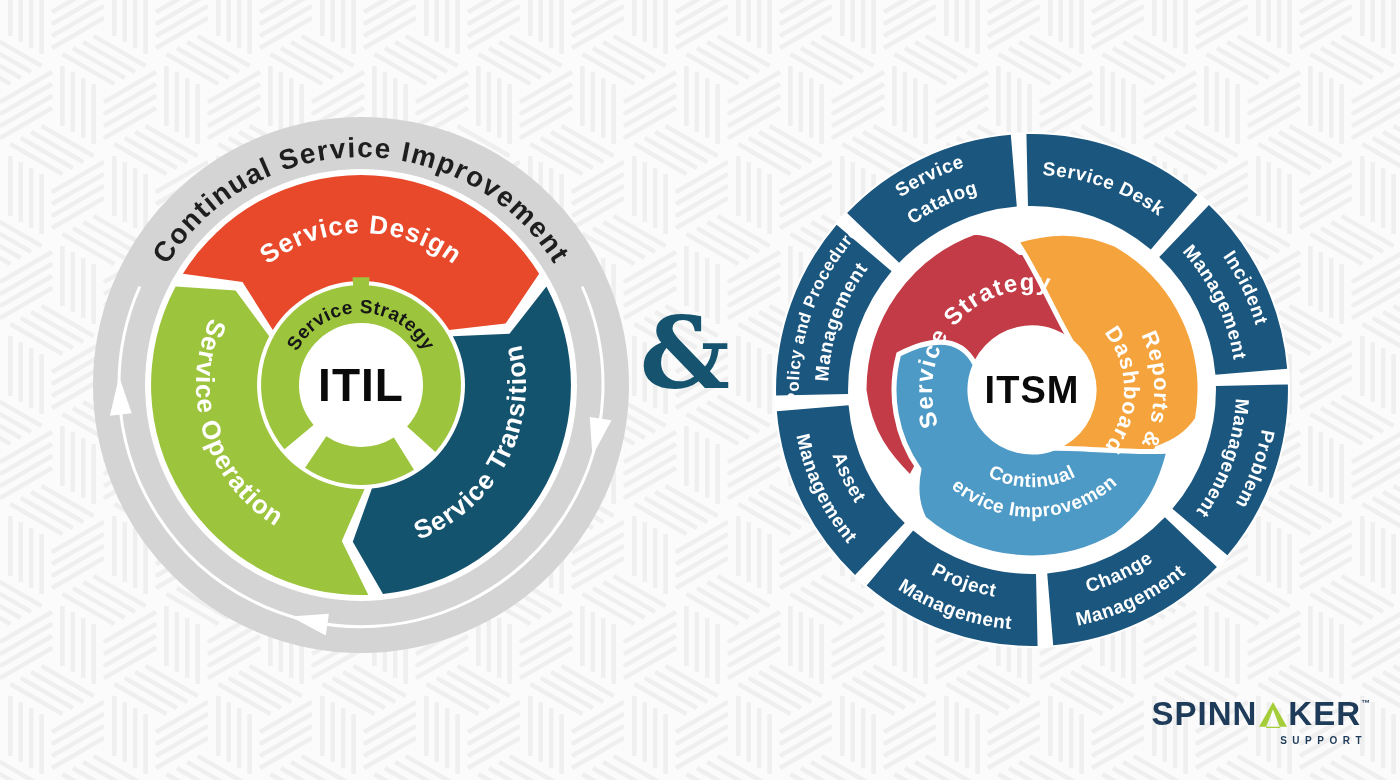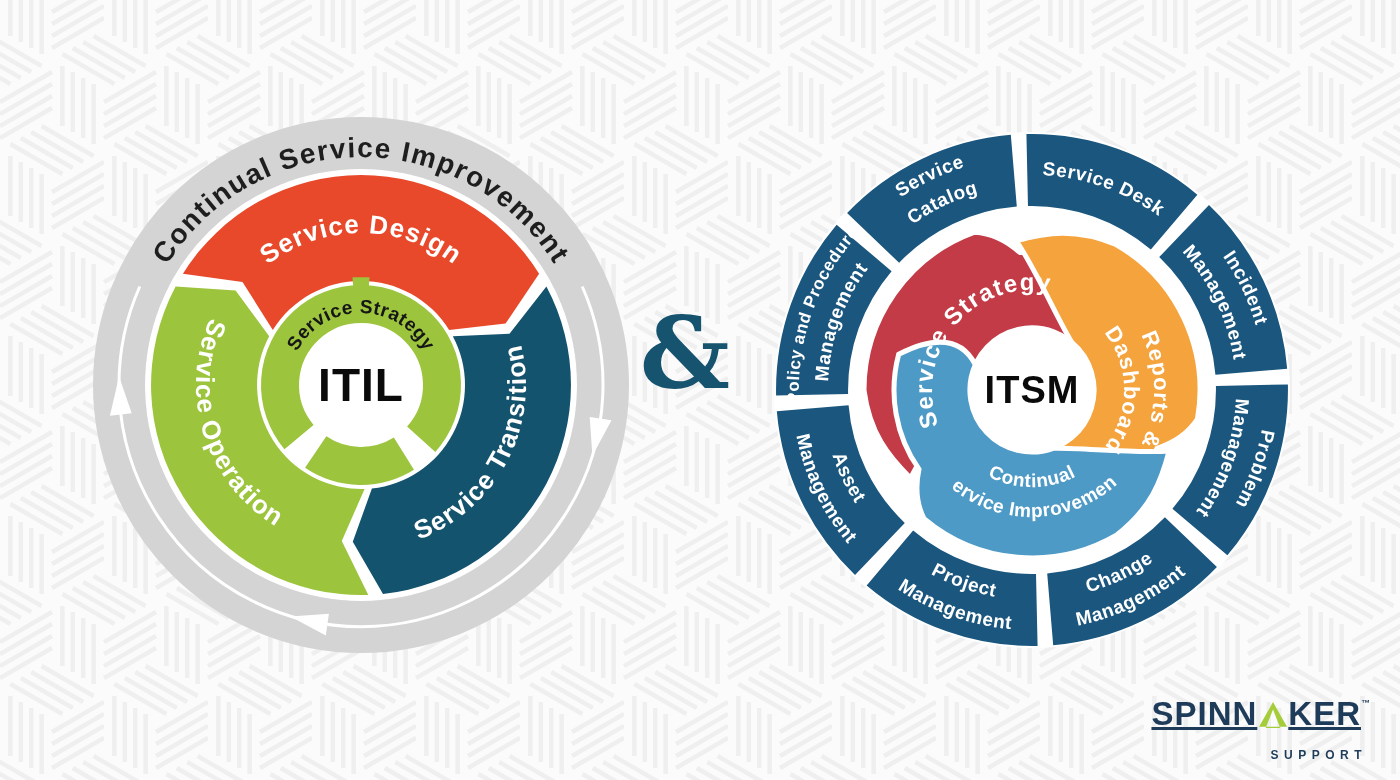--- a/index.html
+++ b/index.html
@@ -14,26 +14,26 @@
   #itsm-svg{left:762px;top:120px;}
   #ampersand{
     position:absolute;left:633px;top:296px;width:104px;height:120px;z-index:2;
     font-family:"DejaVu Serif", serif;font-weight:700;font-size:100px;line-height:114px;
     color:#15536F;text-align:center;
   }
   #spinnaker-logo{
     position:absolute;right:30px;top:699px;z-index:2;color:#1E3B59;
   }
   #spinnaker-logo .brand-row{display:flex;align-items:flex-end;}
-  .brand-text{font-size:33px;font-weight:800;letter-spacing:1px;line-height:30px;text-decoration:underline;}
+  .brand-text{font-size:33px;font-weight:800;letter-spacing:1px;line-height:30px;}
   .brand-a{width:28px;height:26px;margin:0 1px 1px 2px;display:block;}
   .tm{font-size:9px;font-weight:700;align-self:flex-start;margin-top:-1px;}
   .support-row{
-    display:flex;justify-content:flex-end;margin-top:19px;padding-right:3px;
-    font-size:12px;font-weight:700;letter-spacing:5.5px;
+    display:flex;justify-content:flex-end;margin-top:6px;padding-right:3px;
+    font-size:10px;font-weight:700;letter-spacing:5.5px;
   }
   svg text{font-family:"Liberation Sans", sans-serif;}
   .ring-label{font-size:19px;font-weight:700;fill:#FFFFFF;letter-spacing:0.6px;}
   .lobe-label{fill:#FFFFFF;font-weight:700;}
   .seg-label{font-size:26px;font-weight:700;fill:#FFFFFF;letter-spacing:1px;}
 </style>
 </head>
 <body>
 
 <svg id="bg-pattern" width="1400" height="780">

